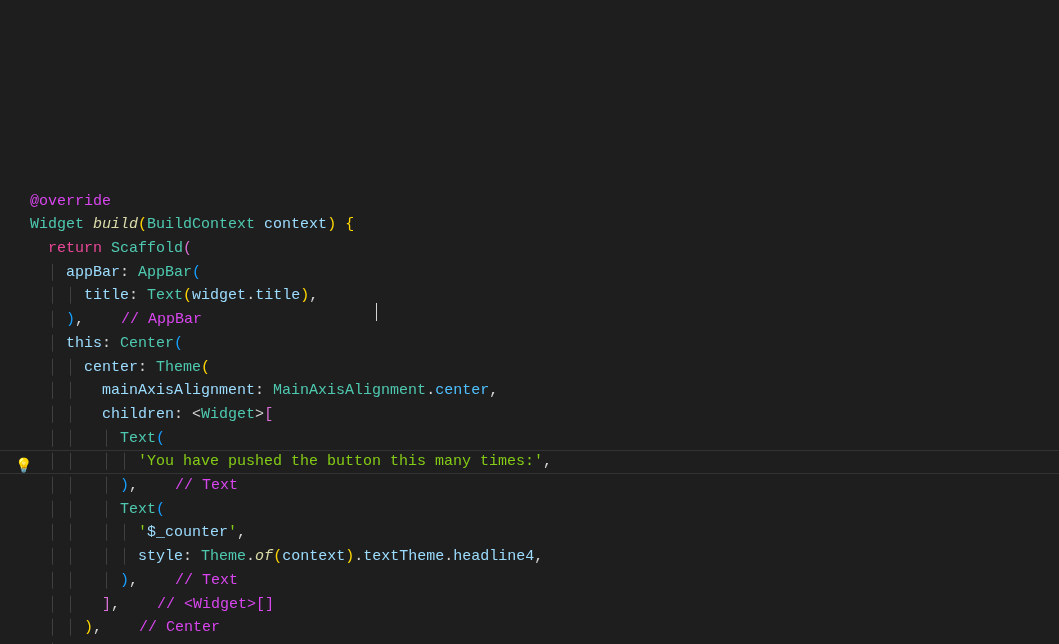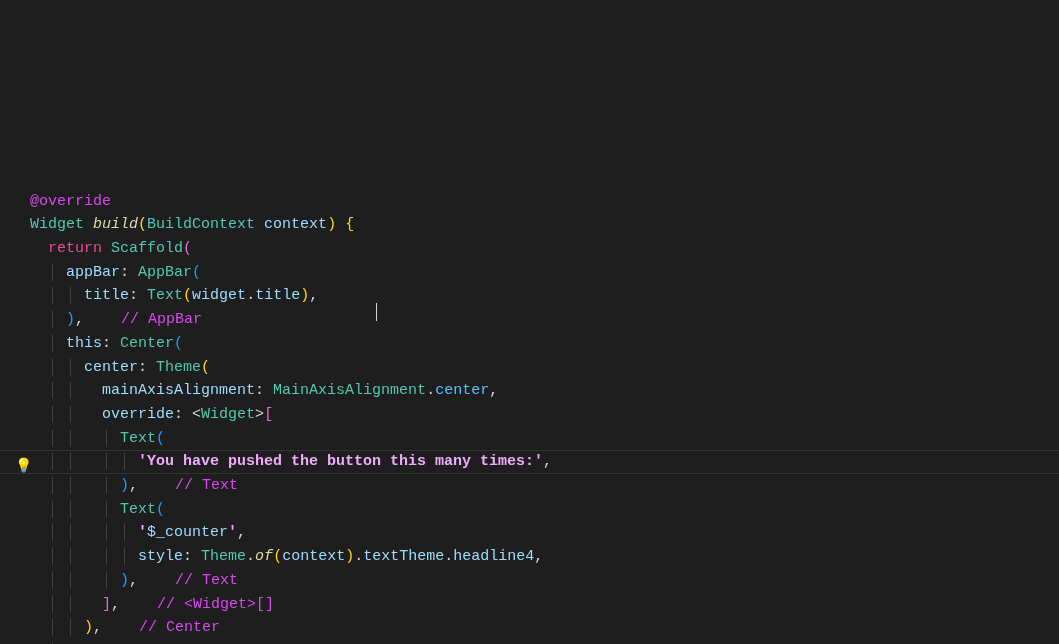--- a/index.html
+++ b/index.html
@@ -52,21 +52,21 @@
     .keyword-ret { color: #ec4899; }
     .funcname { color: #dcdcaa; font-style: italic; }
     .param { color: #9cdcfe; }
     .property { color: #9cdcfe; }
     .varname { color: #9cdcfe; }
     .bracket { color: #ffd700; }
     .bracket-pink { color: #da70d6; }
     .bracket-blue { color: #179fff; }
     .punct { color: #d4d4d4; }
     .comment { color: #d946ef; margin-left: 28px; }
-    .string { color: #f0abfc; font-weight: bold; }
+    .string { color: #84cc16; }
     .enum-member { color: #4fc1ff; }
     .white { color: #d4d4d4; }
   </style>
 </head>
 <body>
 
 
 
 <div class="highlight-line"></div>
 <div class="lightbulb">💡</div>
@@ -74,21 +74,21 @@
 
 <div class="editor"><span class="annotation">@override</span>
 <span class="typename">Widget</span> <span class="funcname">build</span><span class="bracket">(</span><span class="typename">BuildContext</span> <span class="param">context</span><span class="bracket">)</span> <span class="bracket">{</span>
   <span class="keyword-ret">return</span> <span class="typename">Scaffold</span><span class="bracket-pink">(</span>
   <span class="guide">│ </span><span class="property">appBar</span><span class="punct">:</span> <span class="typename">AppBar</span><span class="bracket-blue">(</span>
   <span class="guide">│ │ </span><span class="property">title</span><span class="punct">:</span> <span class="typename">Text</span><span class="bracket">(</span><span class="varname">widget</span><span class="punct">.</span><span class="varname">title</span><span class="bracket">)</span><span class="punct">,</span>
   <span class="guide">│ </span><span class="bracket-blue">)</span><span class="punct">,</span> <span class="comment">// AppBar</span>
   <span class="guide">│ </span><span class="property">this</span><span class="punct">:</span> <span class="typename">Center</span><span class="bracket-blue">(</span>
   <span class="guide">│ │ </span><span class="property">center</span><span class="punct">:</span> <span class="typename">Theme</span><span class="bracket">(</span>
   <span class="guide">│ │   </span><span class="property">mainAxisAlignment</span><span class="punct">:</span> <span class="typename">MainAxisAlignment</span><span class="punct">.</span><span class="enum-member">center</span><span class="punct">,</span>
-  <span class="guide">│ │   </span><span class="property">override</span><span class="punct">:</span> <span class="punct">&lt;</span><span class="typename">Widget</span><span class="punct">&gt;</span><span class="bracket-pink">[</span>
+  <span class="guide">│ │   </span><span class="property">children</span><span class="punct">:</span> <span class="punct">&lt;</span><span class="typename">Widget</span><span class="punct">&gt;</span><span class="bracket-pink">[</span>
   <span class="guide">│ │   │ </span><span class="typename">Text</span><span class="bracket-blue">(</span>
   <span class="guide">│ │   │ │ </span><span class="string">'You have pushed the button this many times:'</span><span class="punct">,</span>
   <span class="guide">│ │   │ </span><span class="bracket-blue">)</span><span class="punct">,</span> <span class="comment">// Text</span>
   <span class="guide">│ │   │ </span><span class="typename">Text</span><span class="bracket-blue">(</span>
   <span class="guide">│ │   │ │ </span><span class="string">'</span><span class="varname">$_counter</span><span class="string">'</span><span class="punct">,</span>
   <span class="guide">│ │   │ │ </span><span class="property">style</span><span class="punct">:</span> <span class="typename">Theme</span><span class="punct">.</span><span class="funcname">of</span><span class="bracket">(</span><span class="varname">context</span><span class="bracket">)</span><span class="punct">.</span><span class="varname">textTheme</span><span class="punct">.</span><span class="varname">headline4</span><span class="punct">,</span>
   <span class="guide">│ │   │ </span><span class="bracket-blue">)</span><span class="punct">,</span> <span class="comment">// Text</span>
   <span class="guide">│ │   </span><span class="bracket-pink">]</span><span class="punct">,</span> <span class="comment">// &lt;Widget&gt;[]</span>
   <span class="guide">│ │ </span><span class="bracket">)</span><span class="punct">,</span> <span class="comment">// Center</span>
   <span class="guide">│ </span><span class="bracket-blue">)</span><span class="punct">,</span><span class="white">|</span> <span class="comment">// Center</span>

